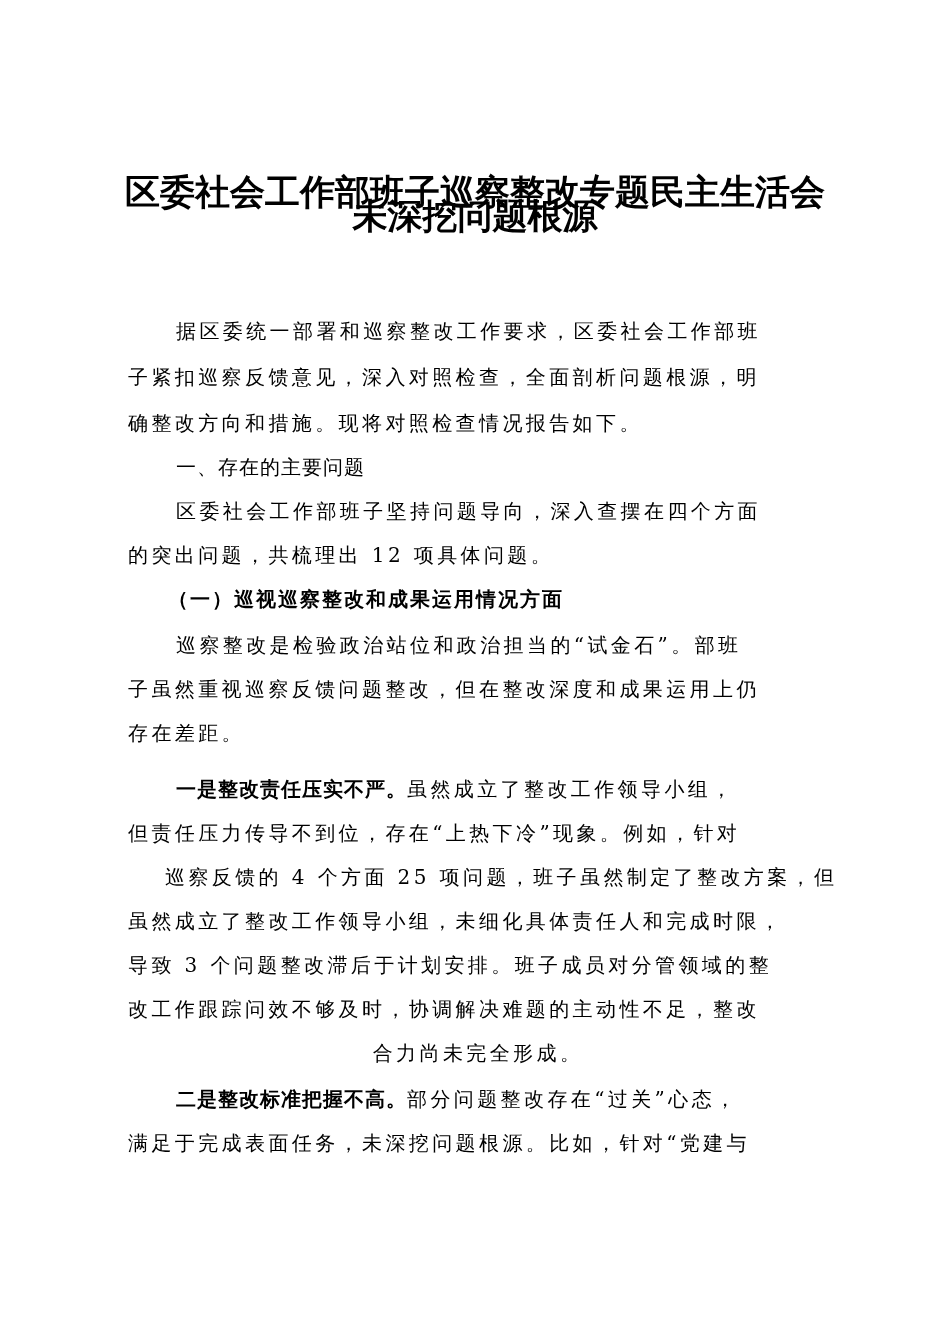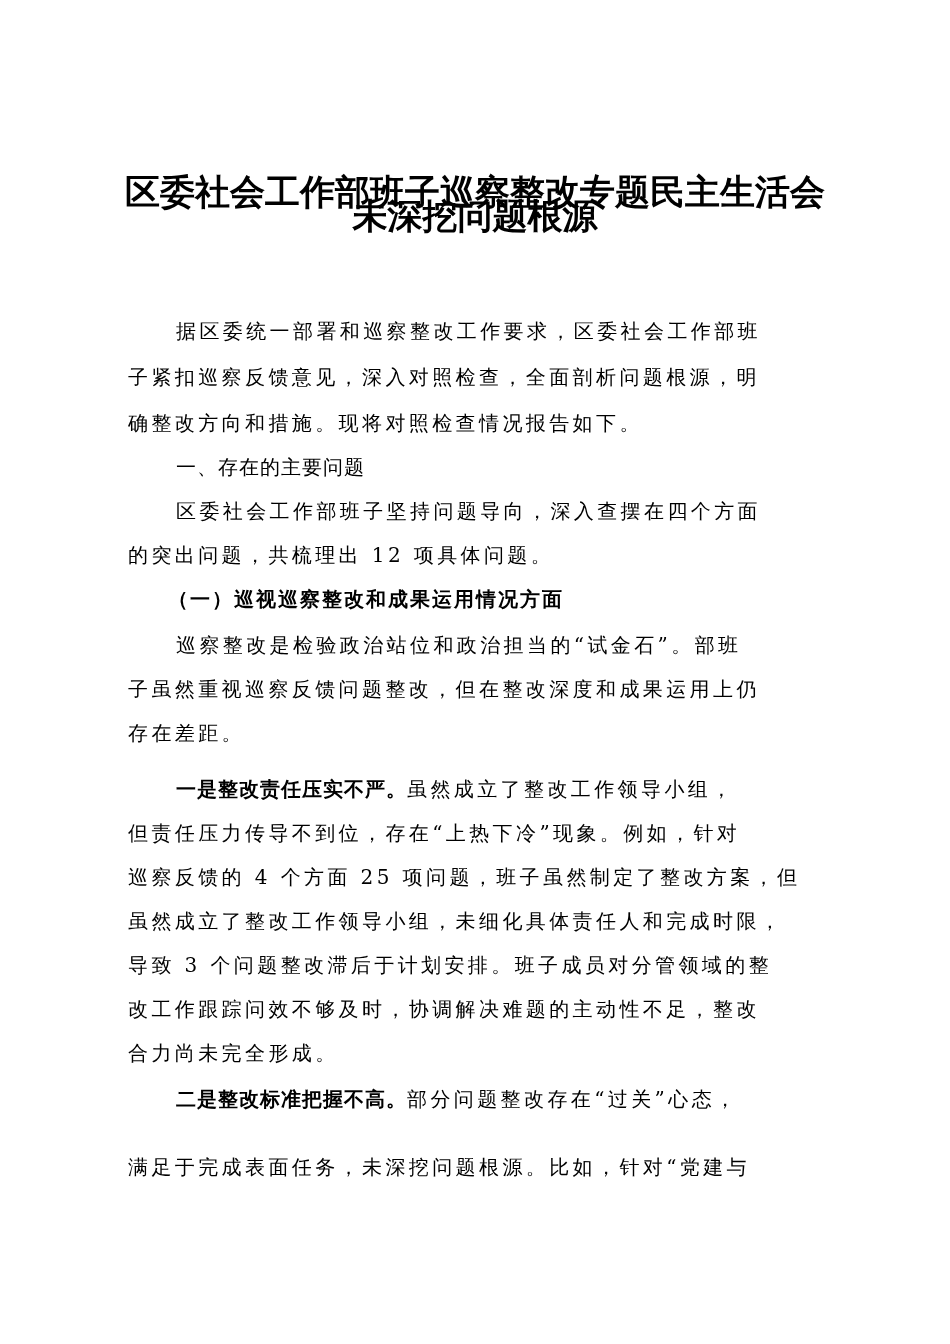--- a/index.html
+++ b/index.html
@@ -30,22 +30,22 @@
   <div class="line" style="top:540px;">的突出问题，共梳理出 12 项具体问题。</div>
 
   <div class="line indent" style="top:630px;">巡察整改是检验政治站位和政治担当的“试金石”。部班</div>
 
   <div class="line h2" style="top:584px; left:168px;">（一）巡视巡察整改和成果运用情况方面</div>
   <div class="line" style="top:674px;">子虽然重视巡察反馈问题整改，但在整改深度和成果运用上仍</div>
   <div class="line" style="top:718px;">存在差距。</div>
 
   <div class="line indent" style="top:774px;"><span class="b">一是整改责任压实不严。</span><span>虽然成立了整改工作领导小组，</span></div>
   <div class="line" style="top:818px;">但责任压力传导不到位，存在“上热下冷”现象。例如，针对</div>
-  <div class="line" style="top:862px;">巡察反馈的 4 个方面 25 项问题，班子虽然制定了整改方案，但</div>
+  <div class="line" style="top:862px;margin-left:37px;">巡察反馈的 4 个方面 25 项问题，班子虽然制定了整改方案，但</div>
   <div class="line" style="top:906px;">虽然成立了整改工作领导小组，未细化具体责任人和完成时限，</div>
   <div class="line" style="top:950px;">导致 3 个问题整改滞后于计划安排。班子成员对分管领域的整</div>
   <div class="line" style="top:994px;">改工作跟踪问效不够及时，协调解决难题的主动性不足，整改</div>
-  <div class="line" style="top:1038px;">合力尚未完全形成。</div>
+  <div class="line" style="top:1038px;text-align:center;">合力尚未完全形成。</div>
 
   <div class="line indent" style="top:1084px;"><span class="b">二是整改标准把握不高。</span><span>部分问题整改存在“过关”心态，</span></div>
-  <div class="line" style="top:1128px;margin-top:24px;">满足于完成表面任务，未深挖问题根源。比如，针对“党建与</div>
+  <div class="line" style="top:1128px;">满足于完成表面任务，未深挖问题根源。比如，针对“党建与</div>
 
 </div>
 
 </body></html>

